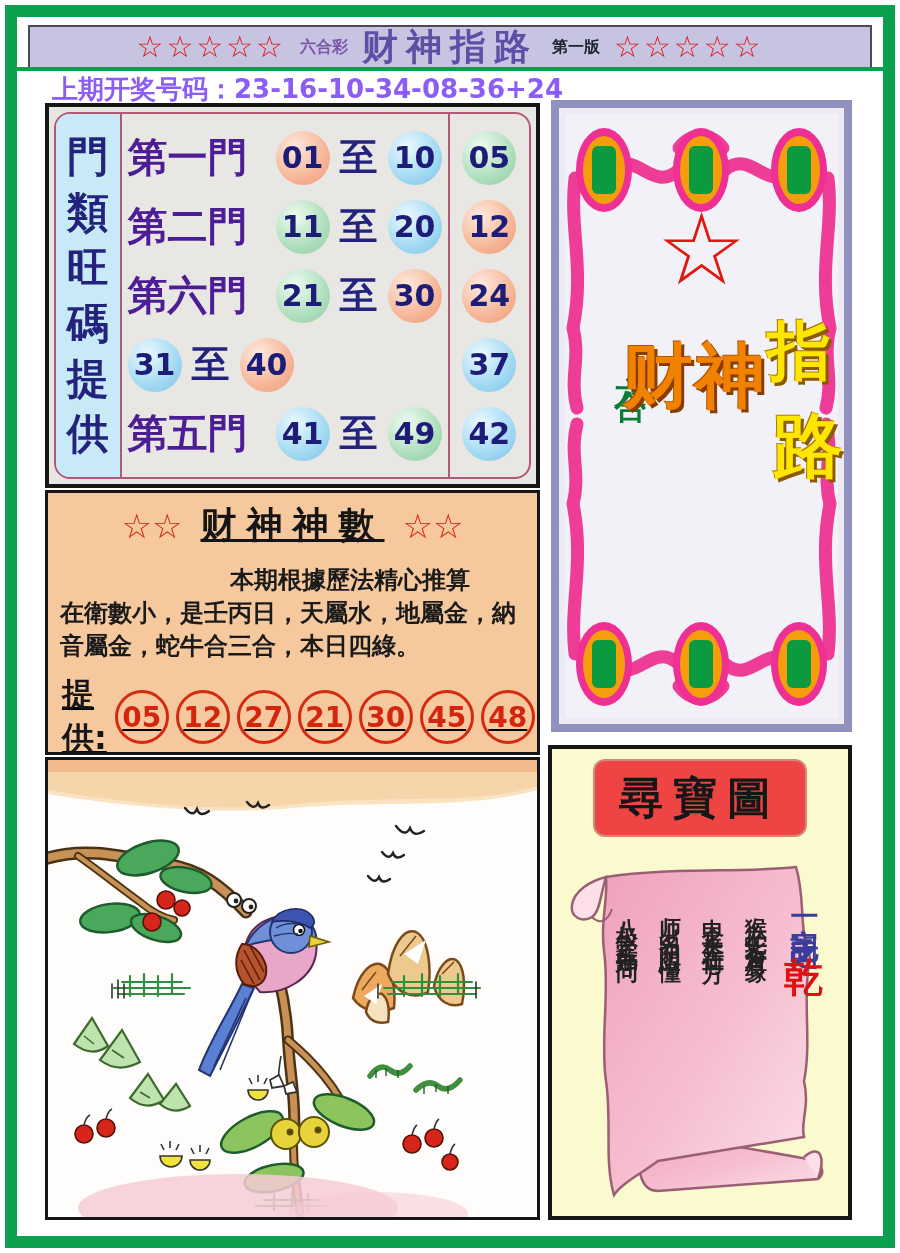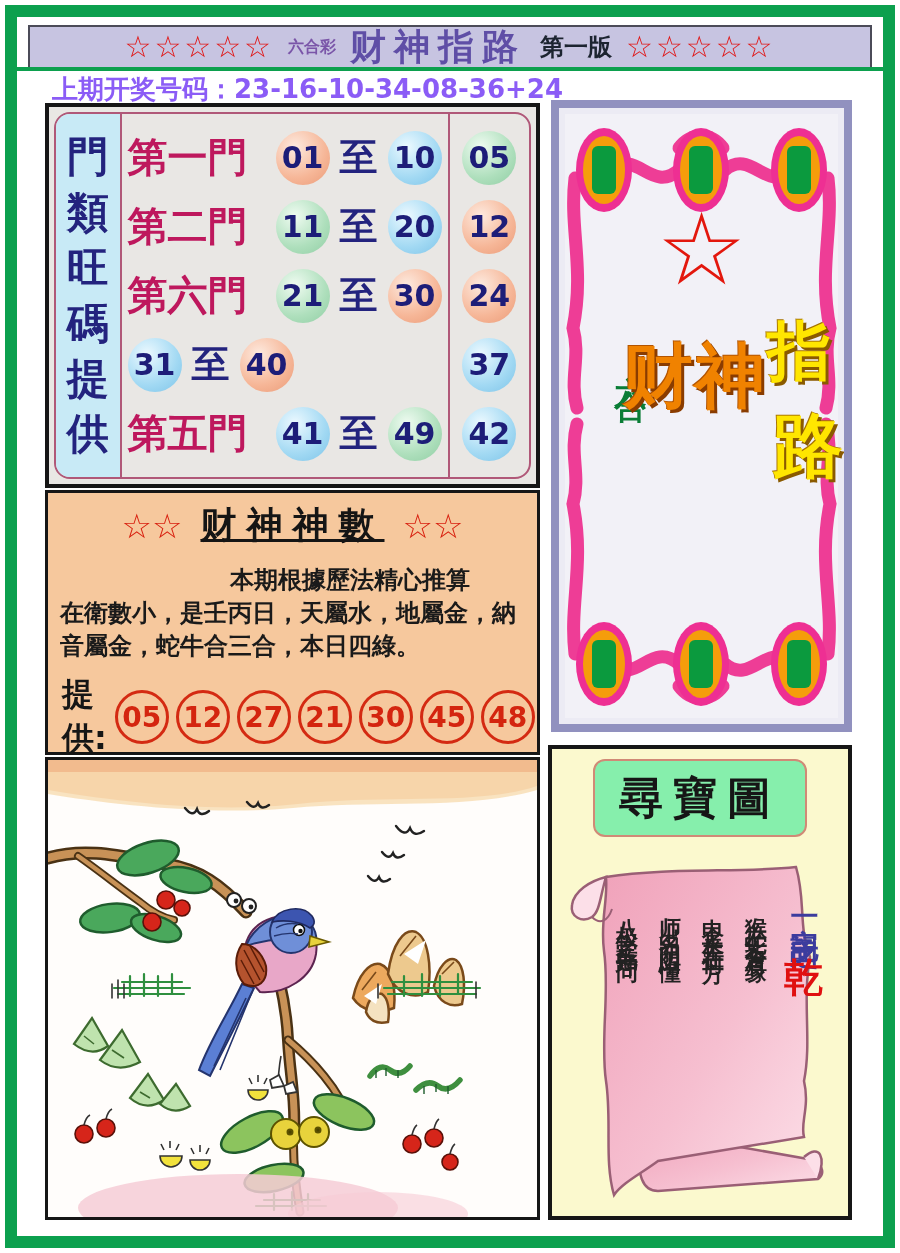--- a/index.html
+++ b/index.html
@@ -7,57 +7,57 @@
         font-family:"DejaVu Sans",sans-serif;}
   .green-frame{position:absolute;inset:5px;border:12px solid #0ca04e;pointer-events:none;}
 
   
   .header-bar{position:absolute;left:28px;top:25px;right:28px;height:40px;
     background:#c7c4e1;border:2px solid #4b4b58;display:flex;align-items:center;
     justify-content:center;gap:14px;}
   .hdr-stars{color:#e01616;font-size:30px;letter-spacing:3px;line-height:1;white-space:nowrap;}
   .hdr-brand{color:#7a55a8;font-size:16px;font-weight:bold;}
   .hdr-title{color:#5f4ea6;font-size:36px;font-weight:bold;letter-spacing:8px;white-space:nowrap;}
-  .hdr-edition{color:#1c2430;font-size:24px;font-weight:bold;}
+  .hdr-edition{color:#1c2430;font-size:16px;font-weight:bold;}
   .green-rule{position:absolute;left:14px;right:14px;top:67px;height:4px;background:#0ca04e;}
 
   .prev-draw{position:absolute;left:52px;top:72px;font-size:26px;font-weight:bold;
     color:#8b5cf6;white-space:nowrap;}
   .prev-draw .lbl{border-bottom:3px solid #ee1309;padding-bottom:1px;}
 
   
   .gates-panel{position:absolute;left:45px;top:103px;width:495px;height:385px;
     background:#e9e7e4;border:4px solid #161616;box-sizing:border-box;padding:5px;}
   .gates-inner{width:100%;height:100%;border:2px solid #b05878;border-radius:16px;
     box-sizing:border-box;display:flex;overflow:hidden;background:#e9e7e4;}
   .gates-side{width:76px;background:#c8eaf6;border-right:2px solid #b05878;
     display:flex;flex-direction:column;align-items:center;justify-content:center;}
   .gates-side span{display:block;font-size:42px;font-weight:bold;color:#23237e;line-height:1.32;}
   .gates-main{flex:1;display:flex;flex-direction:column;justify-content:center;padding:4px 6px;}
   .gate-row{display:flex;align-items:center;height:69px;}
-  .gate-name{font-size:40px;font-weight:bold;color:#be185d;width:148px;white-space:nowrap;}
+  .gate-name{font-size:40px;font-weight:bold;color:#4c1d95;width:148px;white-space:nowrap;}
   .zhi{font-size:38px;font-weight:bold;color:#23237e;margin:0 10px;}
   .ball{width:54px;height:54px;border-radius:50%;display:inline-flex;align-items:center;
     justify-content:center;font-size:30px;font-weight:bold;color:#1d1d78;flex:0 0 auto;}
   .ball[data-color="pink"]{background:radial-gradient(circle at 35% 30%,#fdeadf 0%,#f6b697 60%,#ea9a77 100%);}
   .ball[data-color="blue"]{background:radial-gradient(circle at 35% 30%,#ecf9ff 0%,#a2d9f3 60%,#7cc3e8 100%);}
   .ball[data-color="green"]{background:radial-gradient(circle at 35% 30%,#effbf1 0%,#aedfbc 60%,#8fcda3 100%);}
   .gates-hot{width:95px;border-left:2px solid #b05878;display:flex;flex-direction:column;
     justify-content:center;align-items:center;padding:4px 0;}
   .hot-cell{height:69px;display:flex;align-items:center;justify-content:center;}
 
   
   .shenshu-panel{position:absolute;left:45px;top:490px;width:495px;height:265px;
     background:#f6c89d;border:3px solid #161616;box-sizing:border-box;overflow:hidden;}
   .shenshu-head{display:flex;align-items:center;justify-content:center;gap:18px;margin-top:8px;}
   .ss-stars{color:#d8200f;font-size:34px;line-height:1;}
   .ss-title{color:#151515;font-size:36px;font-weight:bold;letter-spacing:10px;text-decoration:underline;}
   .ss-body{margin:14px 12px 0 12px;color:#1a1a1a;font-weight:bold;font-size:24px;line-height:1.38;}
   .ss-line1{text-align:right;padding-right:55px;}
-  .ss-provide{display:flex;align-items:center;margin:10px 10px 0 14px;}
+  .ss-provide{display:flex;align-items:center;margin:10px 10px 0 14px;text-decoration:underline;}
   .ss-provide .plabel{font-size:32px;font-weight:bold;color:#161616;margin-right:8px;}
   .pnum{width:48px;height:48px;border:3px solid #d42a12;border-radius:50%;display:inline-flex;
     align-items:center;justify-content:center;color:#d4250f;font-size:28px;font-weight:bold;
     margin-right:7px;flex:0 0 auto;}
 
   
   .painting-panel{position:absolute;left:45px;top:757px;width:495px;height:463px;
     background:#fffdfb;border:3px solid #161616;box-sizing:border-box;overflow:hidden;}
 
   
@@ -75,21 +75,21 @@
     text-shadow:3px 3px 0 #8a5a00,-1px -1px 0 #a87400;}
   .poster-lu{position:absolute;left:214px;top:292px;font-size:70px;font-weight:bold;color:#ffe600;
     text-shadow:3px 3px 0 #8a5a00,-1px -1px 0 #a87400;}
   .poster-issue{position:absolute;left:0;right:0;top:448px;text-align:center;color:#111;
     font-size:32px;font-weight:bold;letter-spacing:3px;}
 
   
   .treasure-panel{position:absolute;left:548px;top:745px;width:304px;height:475px;
     background:#fbf9ce;border:4px solid #161616;box-sizing:border-box;overflow:hidden;}
   .treasure-title{position:absolute;left:50%;transform:translateX(-50%);top:10px;width:210px;height:74px;
-    background:#86efac;border:2px solid #d08a76;border-radius:12px;display:flex;align-items:center;
+    background:#ef4444;border:2px solid #d08a76;border-radius:12px;display:flex;align-items:center;
     justify-content:center;font-size:44px;font-weight:bold;color:#161616;letter-spacing:10px;}
   .scroll-svg{position:absolute;left:8px;top:112px;}
   .scroll-text{position:absolute;left:84px;top:152px;width:196px;height:272px;
     writing-mode:vertical-rl;text-orientation:upright;}
   .scroll-col{display:block;margin-left:13px;font-weight:bold;}
   .col-heading{font-size:28px;color:#3c3c9e;letter-spacing:5px;margin-left:6px;}
   .col-answer{font-size:40px;color:#e01010;letter-spacing:0;}
   .col-verse{font-size:22px;color:#222;letter-spacing:7px;}
 </style>
 </head>

